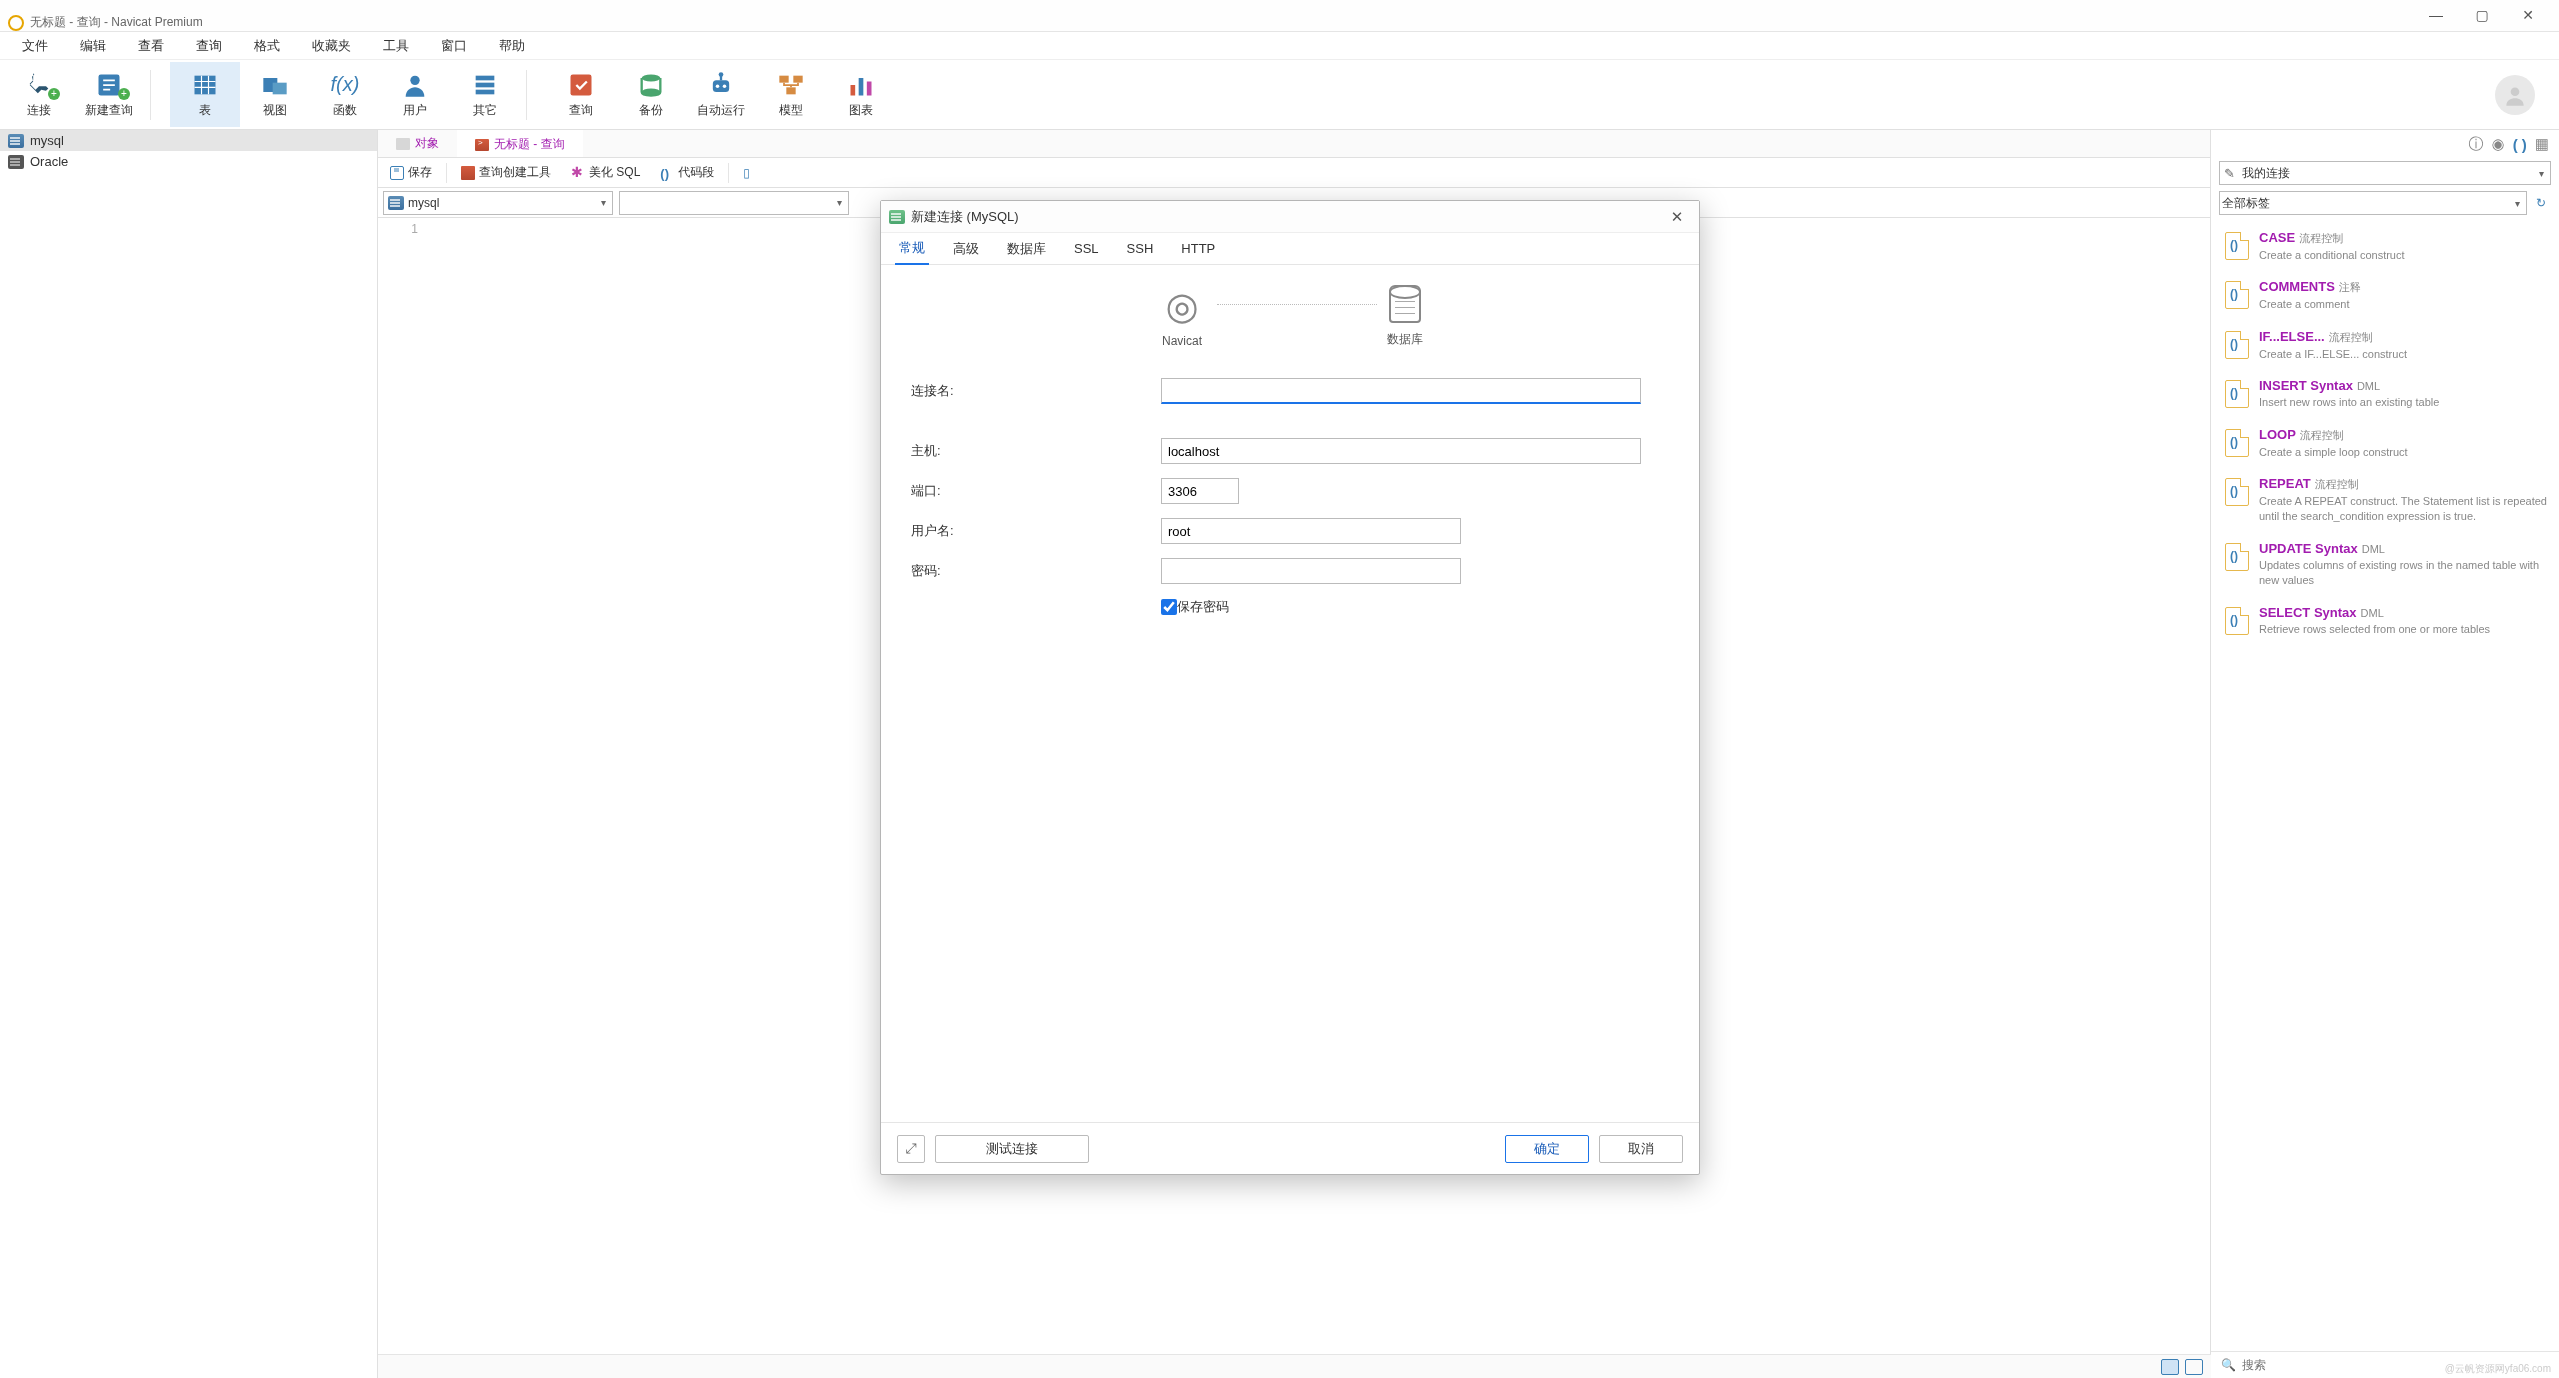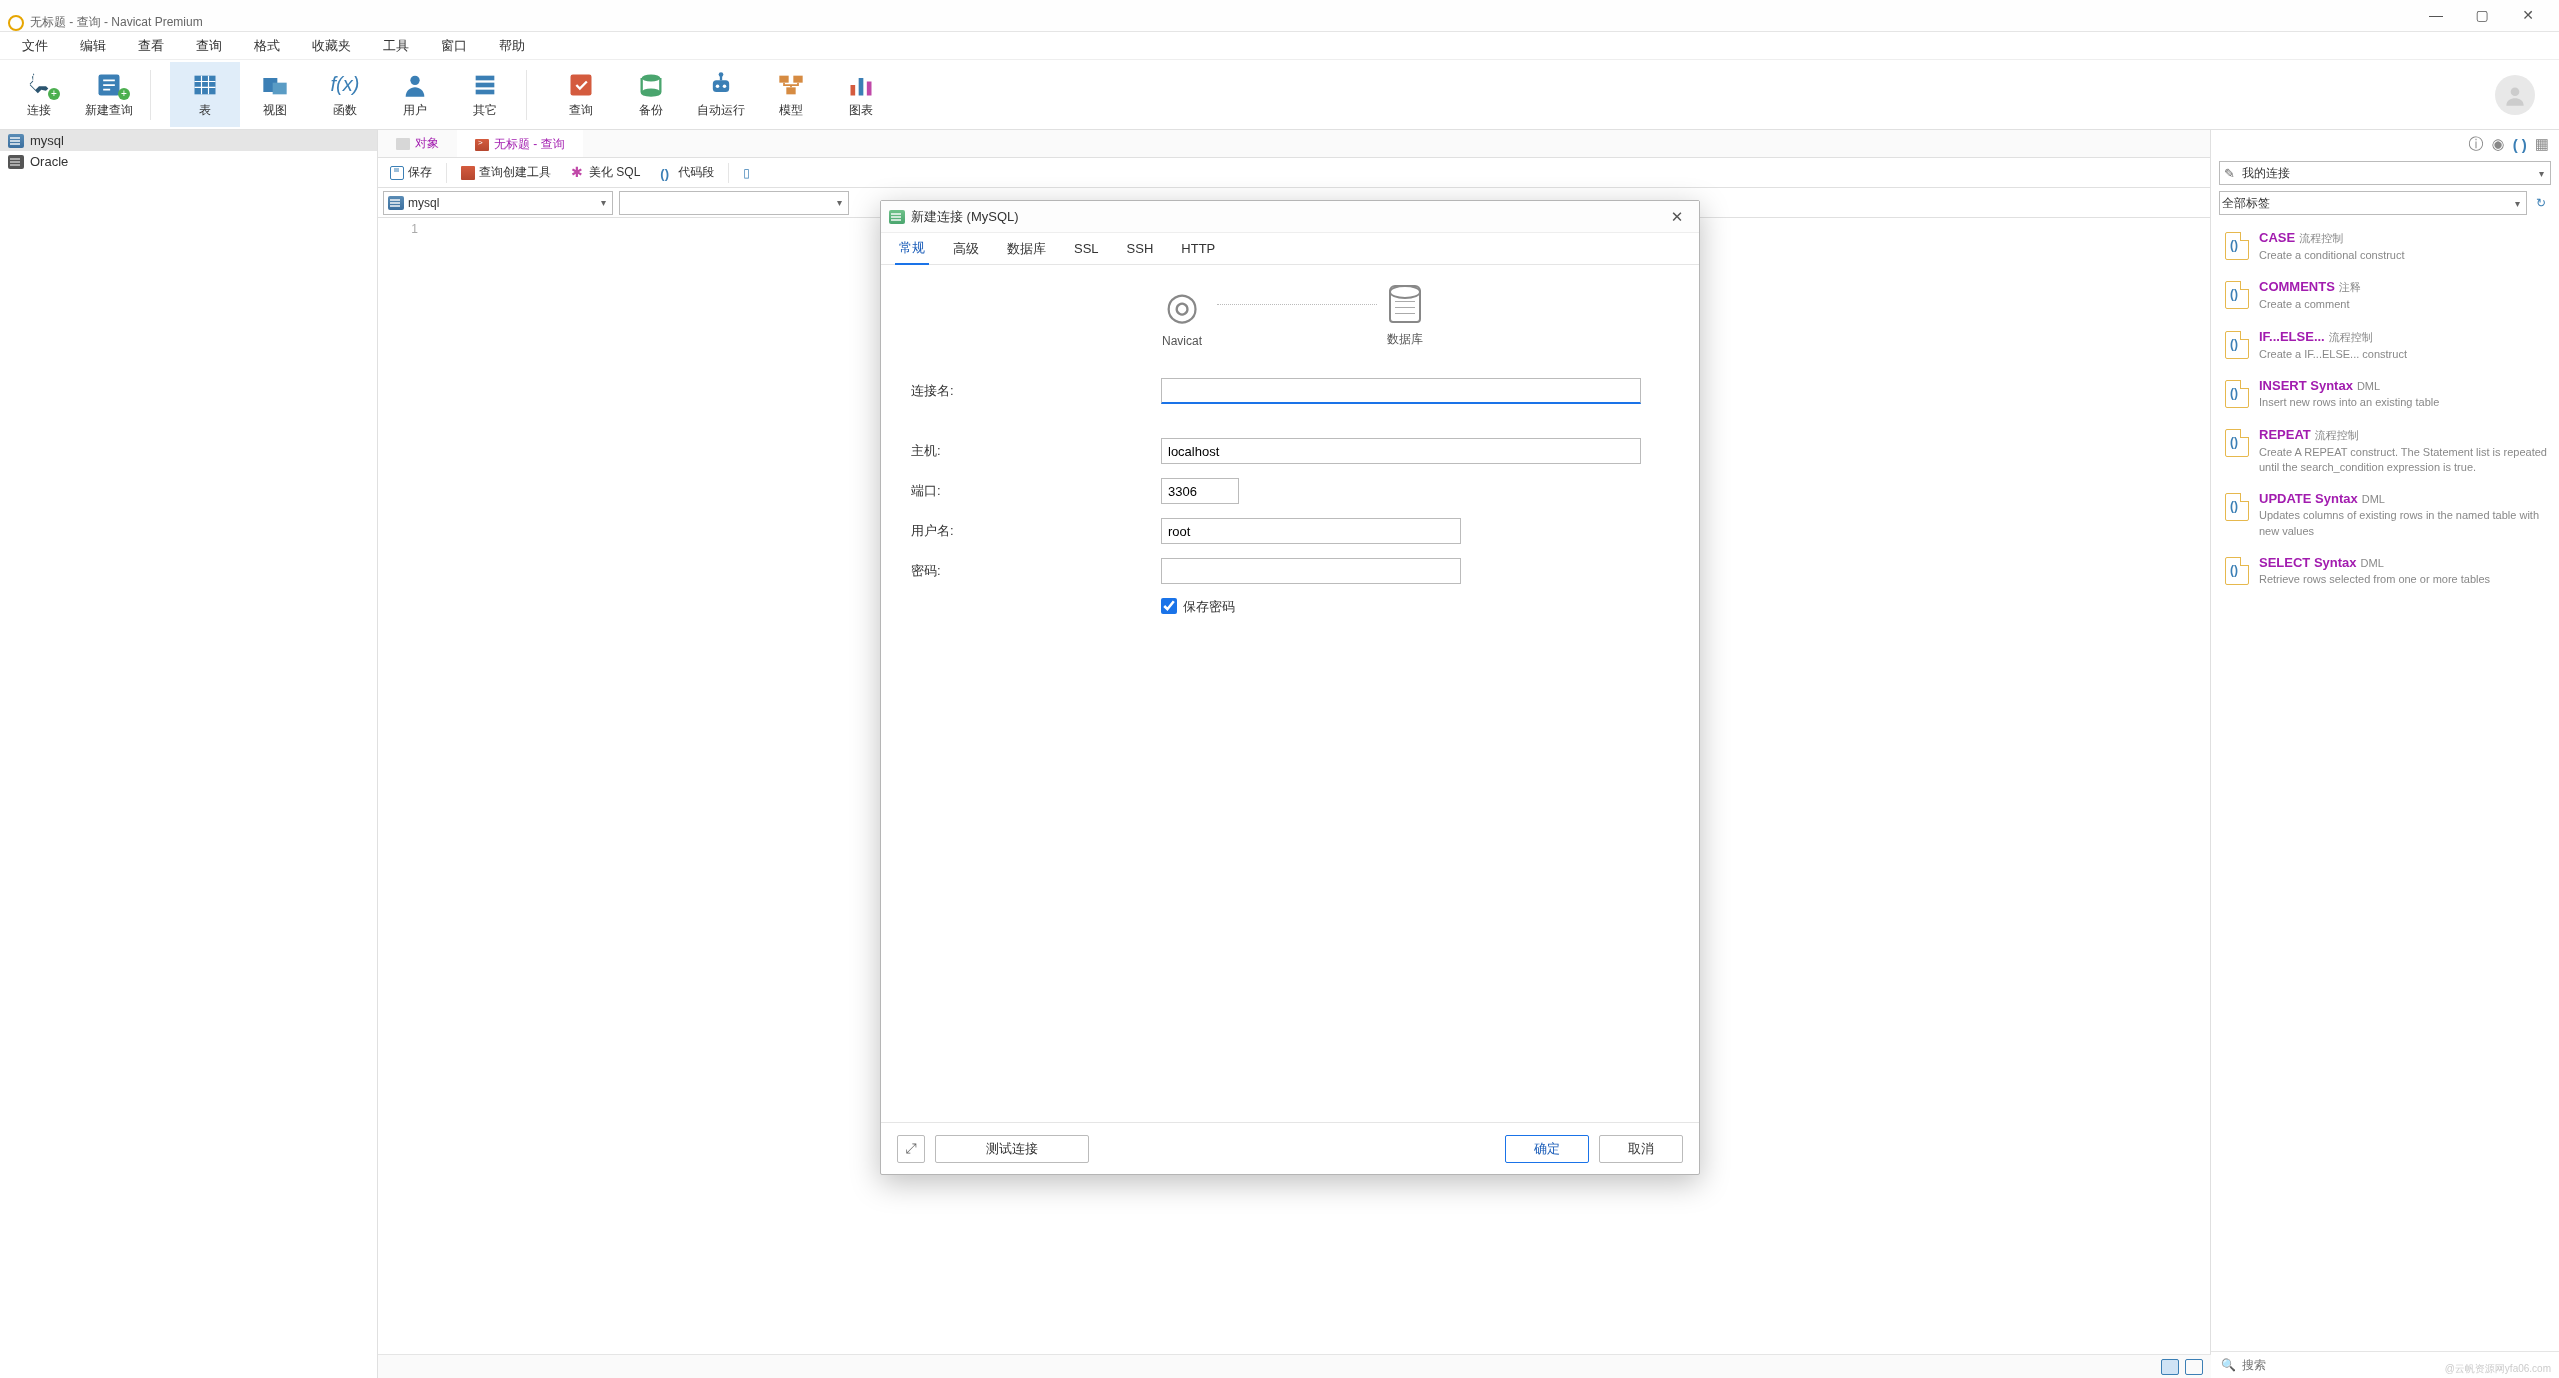--- a/index.html
+++ b/index.html
@@ -110,21 +110,21 @@
 .dlg-graphic .node .db-ico::after { content: ""; position: absolute; left: 4px; right: 4px; top: 14px; height: 1px; background: #aaa; box-shadow: 0 6px 0 #aaa, 0 12px 0 #aaa; }
 .dlg-graphic .connector { width: 160px; height: 1px; border-top: 1px dotted #bbb; margin: 0 10px 24px; }
 
 .form-row { display: flex; align-items: center; margin-bottom: 14px; }
 .form-row label { width: 250px; font-size: 13px; color: #333; }
 .form-row input[type=text], .form-row input[type=password] { height: 26px; border: 1px solid #bbb; padding: 0 6px; font-size: 13px; }
 .form-row input.long { width: 480px; }
 .form-row input.short { width: 78px; }
 .form-row input.med { width: 300px; }
 .form-row input.focused { border-bottom: 2px solid #1a73e8; }
-.form-row .chk { display: flex; gap: 6px; font-size: 13px; }
+.form-row .chk { display: flex; align-items: center; gap: 0; font-size: 13px; }
 .form-row .chk input[type=checkbox] { width: 16px; height: 16px; accent-color: #1a73e8; }
 .spacer-row { height: 20px; }
 
 .dialog-footer { height: 52px; border-top: 1px solid #e5e5e5; display: flex; align-items: center; padding: 0 16px; gap: 10px; }
 .dlg-btn { height: 28px; padding: 0 28px; border: 1px solid #bbb; background: #fff; font-size: 13px; color: #333; border-radius: 2px; }
 .dlg-btn.primary { border-color: #1a73e8; color: #1a5cb8; }
 .dlg-icon-btn { width: 28px; height: 28px; border: 1px solid #bbb; background: #fff; display: flex; align-items: center; justify-content: center; color: #666; font-size: 14px; border-radius: 2px; }
 .footer-spacer { flex: 1; }
 
 
@@ -386,20 +386,25 @@
           <div><span class="snip-title">IF...ELSE...</span><span class="snip-cat">流程控制</span></div>
           <div class="snip-desc">Create a IF...ELSE... construct</div>
         </div>
         <div class="snippet-item">
           <span class="snip-icon"></span>
           <div><span class="snip-title">INSERT Syntax</span><span class="snip-cat">DML</span></div>
           <div class="snip-desc">Insert new rows into an existing table</div>
         </div>
         <div class="snippet-item">
           <span class="snip-icon"></span>
+          <div><span class="snip-title">LOOP</span><span class="snip-cat">流程控制</span></div>
+          <div class="snip-desc">Create a simple loop construct</div>
+        </div>
+        <div class="snippet-item">
+          <span class="snip-icon"></span>
           <div><span class="snip-title">REPEAT</span><span class="snip-cat">流程控制</span></div>
           <div class="snip-desc">Create A REPEAT construct. The Statement list is repeated until the search_condition expression is true.</div>
         </div>
         <div class="snippet-item">
           <span class="snip-icon"></span>
           <div><span class="snip-title">UPDATE Syntax</span><span class="snip-cat">DML</span></div>
           <div class="snip-desc">Updates columns of existing rows in the named table with new values</div>
         </div>
         <div class="snippet-item">
           <span class="snip-icon"></span>

